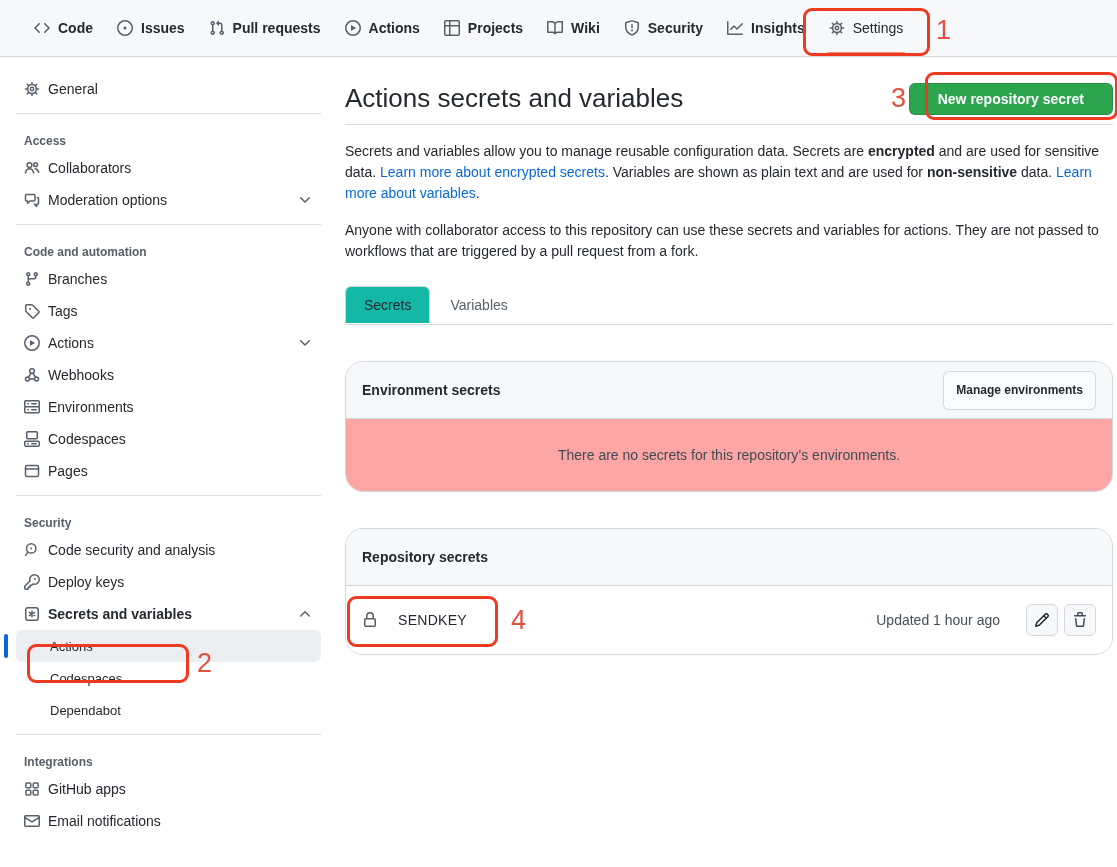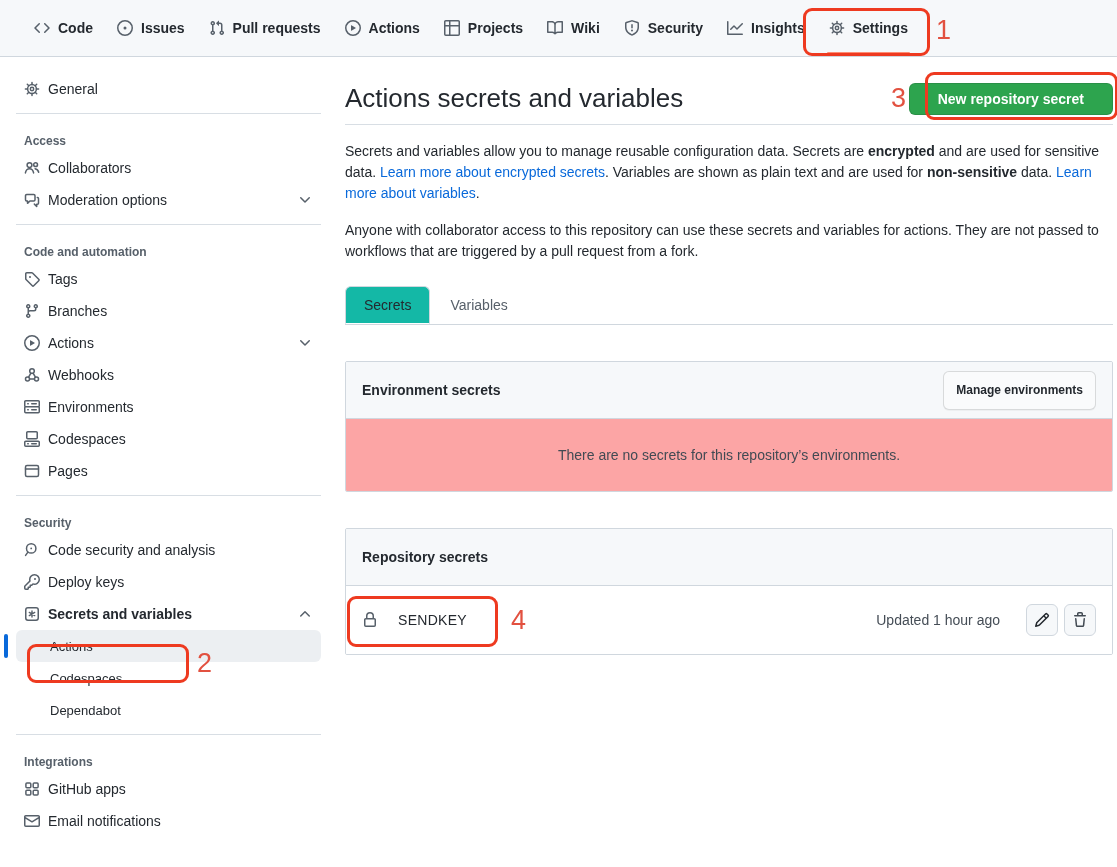--- a/index.html
+++ b/index.html
@@ -9,21 +9,21 @@
   }
   *{box-sizing:border-box;margin:0;padding:0}
   html,body{width:1117px;height:867px;overflow:hidden;background:#fff;
     font-family:"Liberation Sans","DejaVu Sans",sans-serif;color:var(--text);}
   
   #top-nav{height:57px;background:var(--navbg);border-bottom:1px solid var(--border);
     display:flex;align-items:stretch;padding-left:22px;}
   .nav-tab{display:flex;align-items:center;gap:8px;padding:0 12px;font-size:14px;
     position:relative;cursor:pointer;color:var(--text);font-weight:bold;}
   .nav-tab .nv-ic{display:flex;color:var(--muted);}
-  .nav-tab.active{font-weight:700;align-items:center;}
+  .nav-tab.active{font-weight:400;align-items:center;}
   .tab-underline{position:absolute;left:10px;right:10px;bottom:2px;height:2px;
     border-radius:2px;background:var(--underline);}
   
   #layout{display:flex;}
   
   #sidebar{width:337px;flex:0 0 337px;padding:16px 16px 0;}
   .sb-item{height:32px;display:flex;align-items:center;gap:8px;padding:0 8px;
     border-radius:6px;font-size:14px;cursor:pointer;position:relative;}
   .sb-item.bold .sb-lbl{font-weight:700;}
   .sb-ic{display:flex;color:var(--muted);width:16px;flex:0 0 16px;}
@@ -44,21 +44,21 @@
     font-size:14px;font-weight:700;border:1px solid rgba(27,31,36,0.15);border-radius:6px;
     font-family:inherit;cursor:pointer;}
   p.para{font-size:14px;line-height:21px;margin-top:16px;}
   p.para a{color:var(--link);text-decoration:none;}
   p.para .b{font-weight:700;}
   .tabs{margin-top:24px;display:flex;border-bottom:1px solid var(--border);}
   .tab{height:38px;display:flex;align-items:center;padding:0 20px;font-size:14px;
     color:var(--muted);cursor:pointer;}
   .tab.active{background:#14b8a6;border:1px solid var(--border);border-bottom:1px solid #fff;
     border-radius:6px 6px 0 0;margin-bottom:-1px;padding:0 18px;color:var(--text);}
-  .box{margin-top:36px;border:1px solid var(--border);border-radius:2px;overflow:hidden;}
+  .box{margin-top:36px;border:1px solid var(--border);border-radius:18px;overflow:hidden;}
   .box-header{background:var(--navbg);border-bottom:1px solid var(--border);
     padding:16px;display:flex;align-items:center;justify-content:space-between;height:57px;}
   .box-title{font-size:14px;font-weight:700;line-height:24px;}
   .btn-default{height:39px;padding:0 12px;font-size:12px;font-weight:700;color:var(--text);
     background:#fafbfc;border:1px solid rgba(27,31,36,0.15);border-radius:6px;
     box-shadow:0 1px 0 rgba(27,31,36,0.04);font-family:inherit;cursor:pointer;}
   .box-empty{padding:28px 16px;text-align:center;font-size:14px;color:#424a53;background:#fca5a5;}
   .secret-row{display:flex;align-items:center;padding:18px 16px;background:#fff;}
   .secret-row .lk{display:flex;color:var(--muted);}
   .secret-row .name{margin-left:20px;font-size:14px;letter-spacing:.3px;}
@@ -208,32 +208,32 @@
           <svg viewBox="0 0 16 16" width="16" height="16" fill="currentColor">
             <path d="M12.78 5.22a.749.749 0 0 1 0 1.06l-4.25 4.25a.749.749 0 0 1-1.06 0L3.22 6.28a.749.749 0 1 1 1.06-1.06L8 8.939l3.72-3.719a.749.749 0 0 1 1.06 0Z"></path>
           </svg>
         </span>
       </div>
       <div class="sb-divider"></div>
       <div class="sb-header">Code and automation</div>
       <div class="sb-item">
         <span class="sb-ic">
           <svg viewBox="0 0 16 16" width="16" height="16" fill="currentColor">
+            <path d="M9.5 3.25a2.25 2.25 0 1 1 3 2.122V6A2.5 2.5 0 0 1 10 8.5H6a1 1 0 0 0-1 1v1.128a2.251 2.251 0 1 1-1.5 0V5.372a2.25 2.25 0 1 1 1.5 0v1.836A2.493 2.493 0 0 1 6 7h4a1 1 0 0 0 1-1v-.628A2.25 2.25 0 0 1 9.5 3.25Zm-6 0a.75.75 0 1 0 1.5 0 .75.75 0 0 0-1.5 0Zm8.25-.75a.75.75 0 1 0 0 1.5.75.75 0 0 0 0-1.5ZM4.25 12a.75.75 0 1 0 0 1.5.75.75 0 0 0 0-1.5Z"></path>
+          </svg>
+        </span>
+        <span class="sb-lbl">Branches</span>
+      </div>
+      <div class="sb-item">
+        <span class="sb-ic">
+          <svg viewBox="0 0 16 16" width="16" height="16" fill="currentColor">
             <path d="M1 7.775V2.75C1 1.784 1.784 1 2.75 1h5.025c.464 0 .91.184 1.238.513l6.25 6.25a1.75 1.75 0 0 1 0 2.474l-5.026 5.026a1.75 1.75 0 0 1-2.474 0l-6.25-6.25A1.752 1.752 0 0 1 1 7.775Zm1.5 0c0 .066.026.13.073.177l6.25 6.25a.25.25 0 0 0 .354 0l5.025-5.025a.25.25 0 0 0 0-.354l-6.25-6.25a.25.25 0 0 0-.177-.073H2.75a.25.25 0 0 0-.25.25ZM6 5a1 1 0 1 1 0 2 1 1 0 0 1 0-2Z"></path>
           </svg>
         </span>
         <span class="sb-lbl">Tags</span>
-      </div>
-      <div class="sb-item">
-        <span class="sb-ic">
-          <svg viewBox="0 0 16 16" width="16" height="16" fill="currentColor">
-            <path d="M9.5 3.25a2.25 2.25 0 1 1 3 2.122V6A2.5 2.5 0 0 1 10 8.5H6a1 1 0 0 0-1 1v1.128a2.251 2.251 0 1 1-1.5 0V5.372a2.25 2.25 0 1 1 1.5 0v1.836A2.493 2.493 0 0 1 6 7h4a1 1 0 0 0 1-1v-.628A2.25 2.25 0 0 1 9.5 3.25Zm-6 0a.75.75 0 1 0 1.5 0 .75.75 0 0 0-1.5 0Zm8.25-.75a.75.75 0 1 0 0 1.5.75.75 0 0 0 0-1.5ZM4.25 12a.75.75 0 1 0 0 1.5.75.75 0 0 0 0-1.5Z"></path>
-          </svg>
-        </span>
-        <span class="sb-lbl">Branches</span>
       </div>
       <div class="sb-item">
         <span class="sb-ic">
           <svg viewBox="0 0 16 16" width="16" height="16" fill="currentColor">
             <path d="M8 0a8 8 0 1 1 0 16A8 8 0 0 1 8 0ZM1.5 8a6.5 6.5 0 1 0 13 0 6.5 6.5 0 0 0-13 0Zm4.879-2.773 4.264 2.559a.25.25 0 0 1 0 .428l-4.264 2.559A.25.25 0 0 1 6 10.559V5.442a.25.25 0 0 1 .379-.215Z"></path>
           </svg>
         </span>
         <span class="sb-lbl">Actions</span>
         <span class="sb-ch">
           <svg viewBox="0 0 16 16" width="16" height="16" fill="currentColor">

